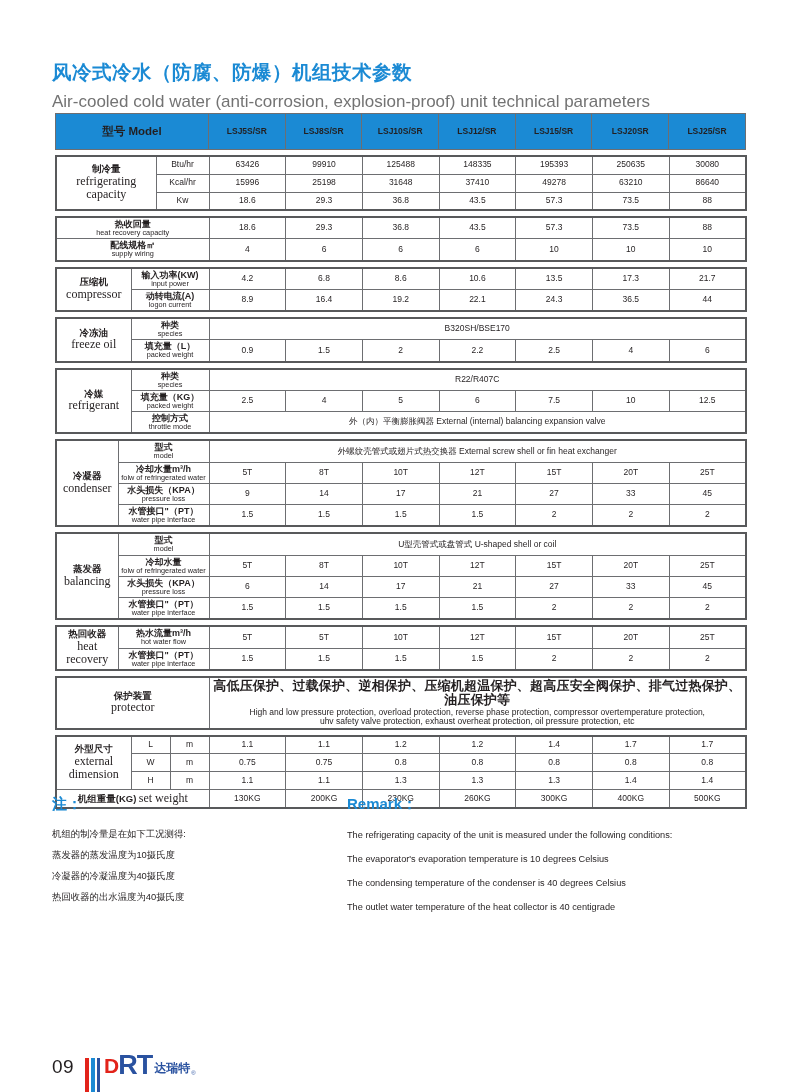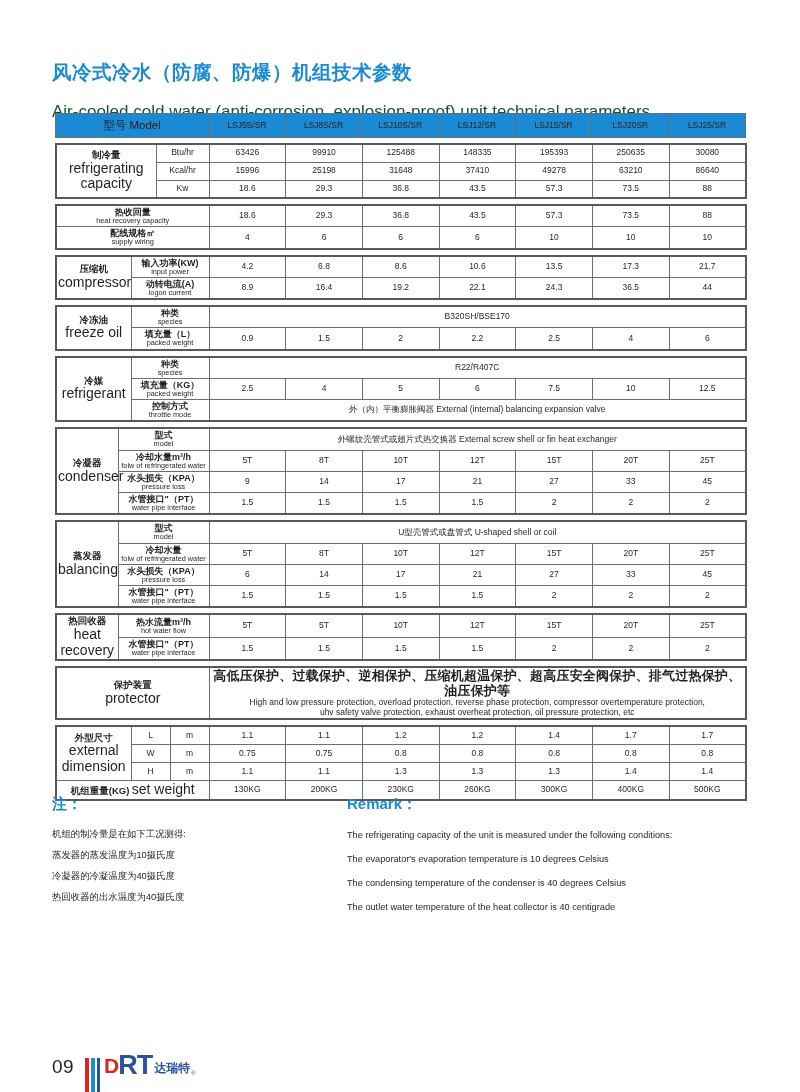--- a/index.html
+++ b/index.html
@@ -14,53 +14,53 @@
   }
   .page { position:relative; width:800px; height:1092px; }
 
   
   .titles { position:absolute; left:52px; top:60px; width:712px; }
   .title-cn {
     font-size:19.5px; font-weight:bold; color:#1b8ad4;
     letter-spacing:0.5px; line-height:24px; white-space:nowrap;
   }
   .title-en {
-    font-size:17px; color:#14532d; line-height:23px;
-    margin-top:16px; white-space:nowrap; font-weight:400;
+    font-size:17px; color:#737373; line-height:23px;
+    margin-top:6px; white-space:nowrap; font-weight:400;
   }
 
   
   .spec { position:absolute; left:55px; top:113px; width:690px; }
 
   table.block {
     width:690px; border-collapse:collapse; table-layout:fixed;
     margin-bottom:5px; background:#fff;
   }
   table.block td, table.block th {
     border:1px solid #6d6e71;
     text-align:center; vertical-align:middle;
     font-size:8.5px; color:#231f20; padding:1px 1px;
     line-height:1.12;
   }
   table.block.outer { border:2px solid #58595b; }
 
   
   .hdr-table { margin-bottom:4px; }
   .hdr-table td {
-    background:#1b8ad4; color:#ffffff; font-weight:normal;
-    font-size:10.5px; height:24px; border:1px solid #ffffff;
+    background:#1b8ad4; color:#ffffff; font-weight:bold;
+    font-size:10.5px; height:36px; border:1px solid #ffffff;
     padding:0;
   }
   .hdr-table td.model-head { font-size:11.5px; }
 
   .lbl { font-size:8.5px; line-height:1.15; }
   .lbl .cn { font-size:9px; font-weight:bold; display:block; }
   .lbl .en { font-size:7.3px; display:block; }
   .lbl-big .cn { font-size:9.5px; }
-  .lbl-big .en { font-size:14px; }
+  .lbl-big .en { font-size:12px;font-family:Liberation Serif, serif; }
 
   td.val { font-size:9px; height:18px; }
   td.sub { font-size:8px; }
   td.wide { font-size:8.6px; }
   td.proto { text-align:left; padding:4px 6px 4px 8px; font-size:8.2px; line-height:1.55; }
   td.proto .ln-cn { font-size:13px; font-weight:bold; letter-spacing:0.2px; }
 
   
   .notes { position:absolute; left:52px; top:795px; width:712px; }
   .note-col { position:absolute; top:0; }

